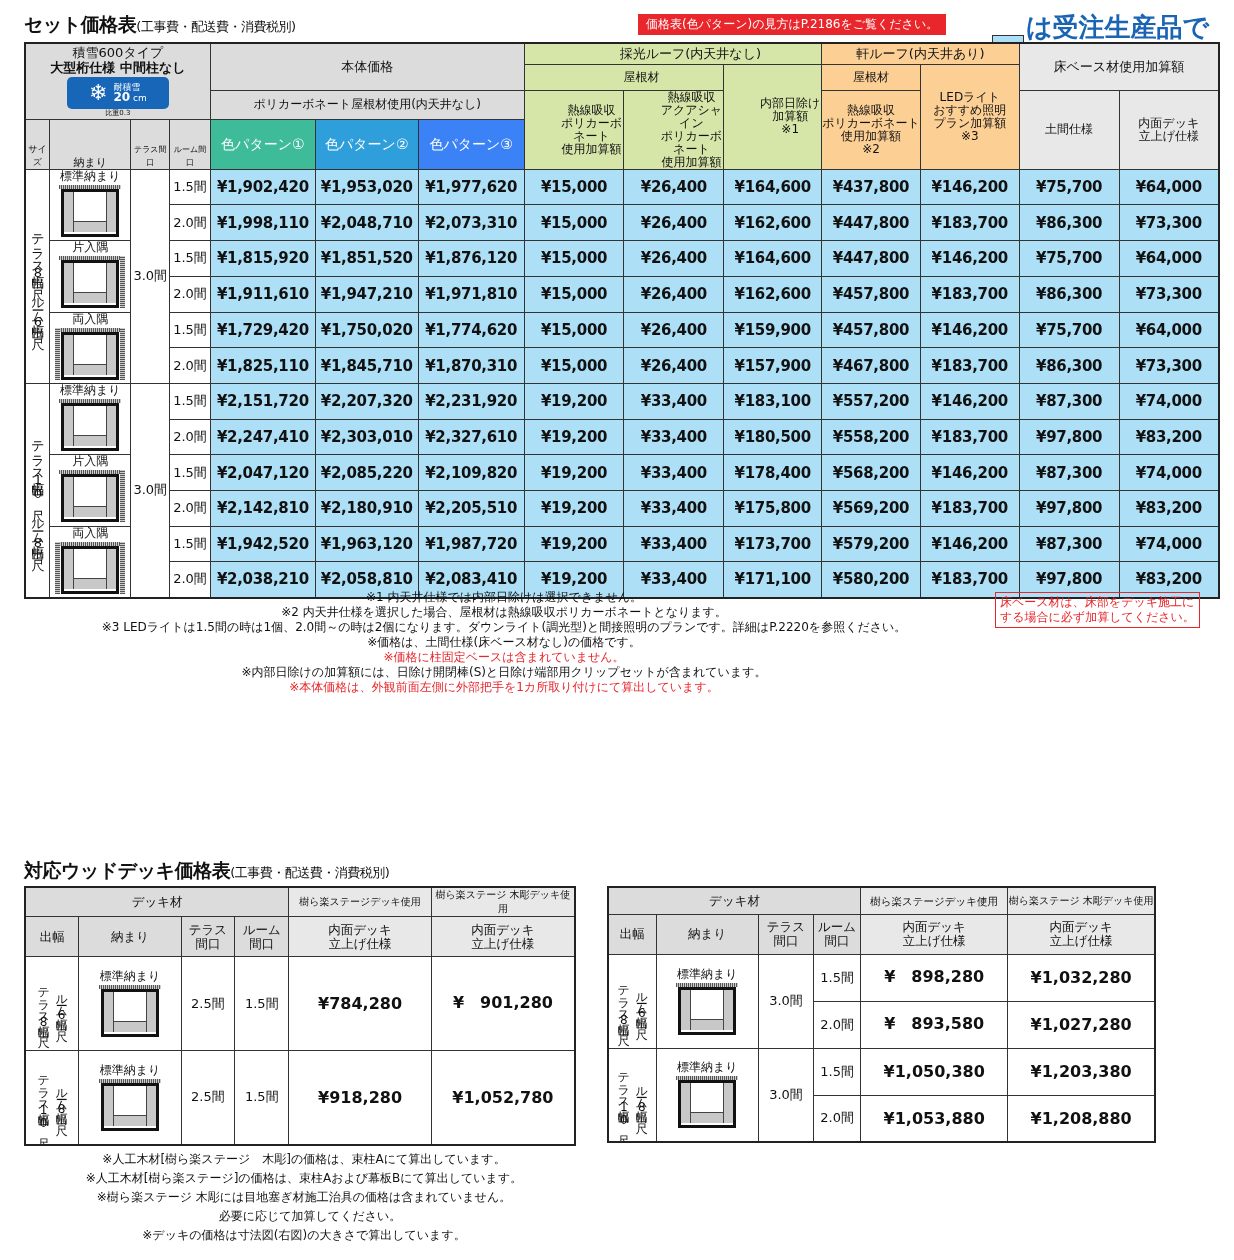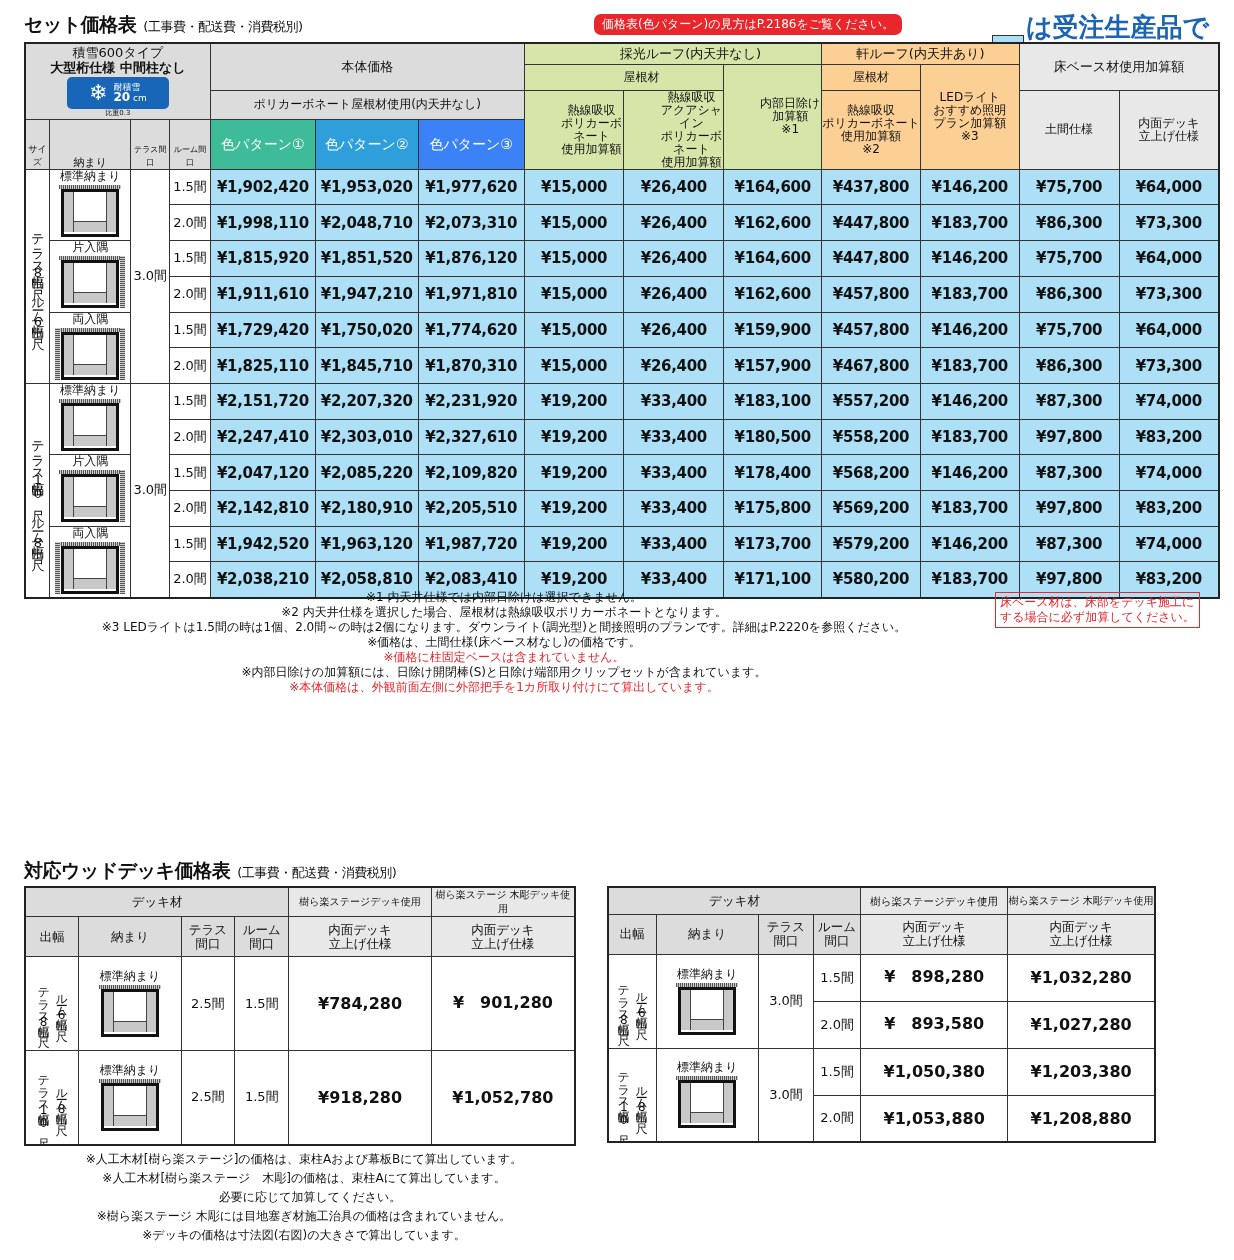--- a/index.html
+++ b/index.html
@@ -1,19 +1,19 @@
 <!DOCTYPE html>
 <html><head>
 <meta charset="utf-8">
 <style>
   * { box-sizing: border-box; margin: 0; padding: 0; }
   body { width: 1234px; height: 1260px; background: #fff; font-family: "DejaVu Sans", "Liberation Sans", sans-serif; color: #111; position: relative; overflow: hidden; }
   .abs { position: absolute; }
   .title { font-weight: bold; font-size: 19px; letter-spacing: -0.5px; }
-  .title .sub { font-weight: normal; font-size: 13px; margin-left: 7px; }
+  .title .sub { font-weight: normal; font-size: 13px; margin-left: 0; }
   .notice-red { background: #e8262b; color: #fff; font-size: 12px; padding: 2px 8px; line-height: 17px; }
   .legend { display: flex; align-items: center; gap: 2px; font-weight: bold; font-size: 26px; color: #1a64b4; }
   .legend .swatch { width: 36px; height: 20px; background: #ade0f7; border: 1px solid #333; }
   table { border-collapse: collapse; table-layout: fixed; }
   td, th { border: 1px solid #333; text-align: center; vertical-align: middle; font-weight: normal; overflow: hidden; }
   .main { border: 2px solid #222; }
   .main th { font-size: 12px; line-height: 13px; }
   .g { background: #dcdcdc; }
   .lg { background: #e8e8e8; }
   .green { background: #d6e6a9; padding-left: 35px; }
@@ -47,21 +47,21 @@
   .deck th { font-size: 12.5px; line-height: 14px; }
   .deck td { font-size: 13px; }
   .deck .dprice { font-weight: bold; font-size: 16px; }
 </style>
 </head>
 <body>
 
 <div class="abs title" style="left:24px; top:12px;">
   <span>セット価格表</span><span class="sub">(工事費・配送費・消費税別)</span>
 </div>
-<div class="abs notice-red" style="left:594px; top:14px;border-radius:7px;">価格表(色パターン)の見方はP.2186をご覧ください。</div>
+<div class="abs notice-red" style="left:638px; top:14px;">価格表(色パターン)の見方はP.2186をご覧ください。</div>
 <div class="abs legend" style="left:992px; top:10px;">
   <span class="swatch"></span>
   <span>は受注生産品です。</span>
 </div>
 
 <table class="abs main" style="left:24px; top:42px; width:1196px;">
   <colgroup>
     <col style="width:24px">
       <col style="width:80px">
       <col style="width:38px">
@@ -569,18 +569,18 @@
       </tr>
       <tr style="height:47px">
         <td>2.0間</td>
         <td class="dprice">¥1,053,880</td>
         <td class="dprice">¥1,208,880</td>
       </tr>
     </tbody>
 </table>
 
 <div class="abs notes" style="left:24px; top:1150px; width:560px;" id="deck-notes">
+    <div style="line-height:19px">※人工木材[樹ら楽ステージ　木彫]の価格は、束柱Aにて算出しています。</div>
     <div style="line-height:19px">※人工木材[樹ら楽ステージ]の価格は、束柱Aおよび幕板Bにて算出しています。</div>
-    <div style="line-height:19px">※人工木材[樹ら楽ステージ　木彫]の価格は、束柱Aにて算出しています。</div>
+    <div style="line-height:19px">※樹ら楽ステージ 木彫には目地塞ぎ材施工治具の価格は含まれていません。</div>
     <div style="line-height:19px">　必要に応じて加算してください。</div>
-    <div style="line-height:19px">※樹ら楽ステージ 木彫には目地塞ぎ材施工治具の価格は含まれていません。</div>
     <div style="line-height:19px">※デッキの価格は寸法図(右図)の大きさで算出しています。</div>
   </div>
 
 </body></html>

